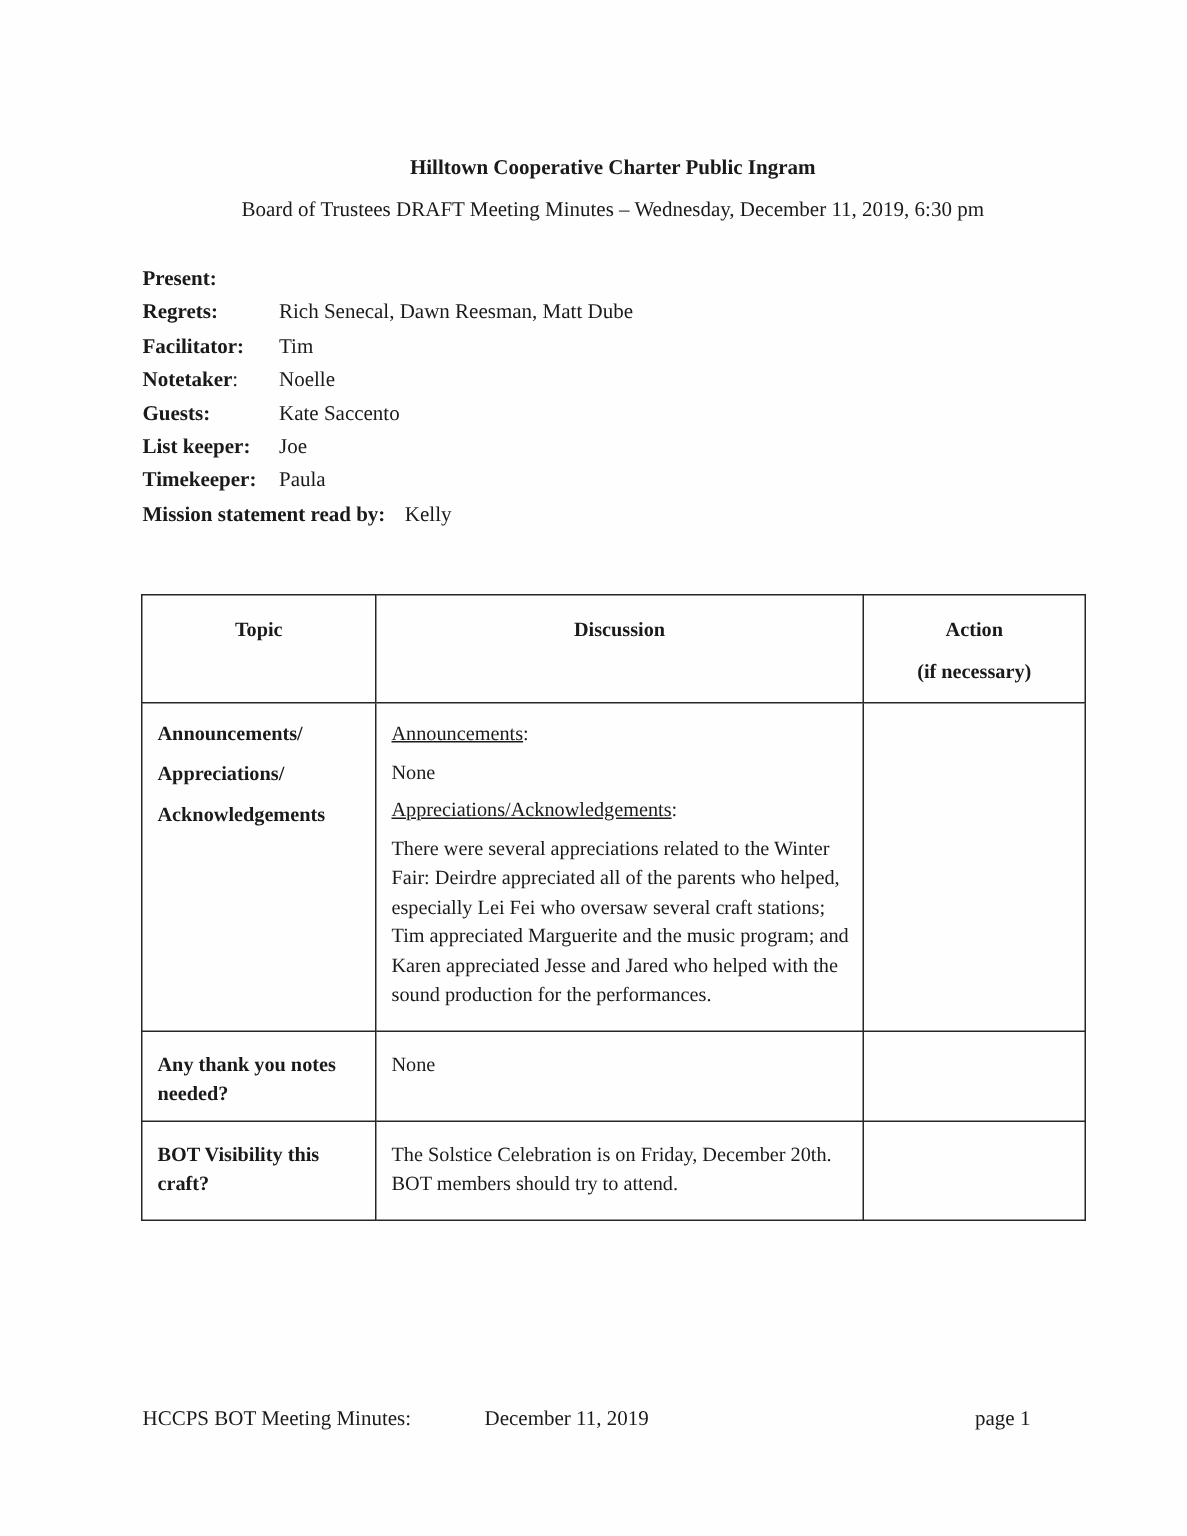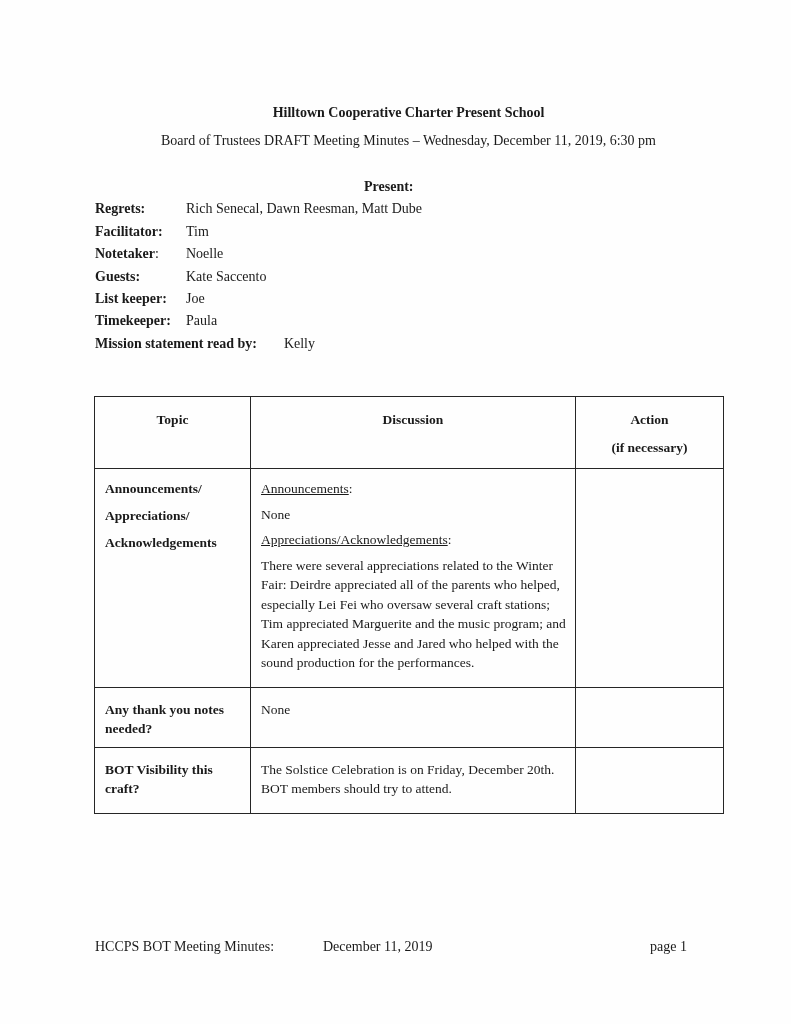--- a/index.html
+++ b/index.html
@@ -33,25 +33,25 @@
     line-height: 20px;
   }
 
   
   .roster {
     position: absolute;
     top: 176px; left: 95px; width: 629px;
     line-height: 22.4px;
     font-size: 14px;
   }
-  .roster-row { display: flex; align-items: flex-start; justify-content: center; }
+  .roster-row { display: flex; align-items: flex-start; }
   .roster-label { flex: 0 0 91px; font-weight: 700; }
   .roster-label .tail { font-weight: 400; }
   .roster-value { flex: 1 1 auto; }
-  .mission-row { display: flex; gap: 14px; }
+  .mission-row { display: flex; }
   .mission-label { font-weight: 700; }
   .mission-value { margin-left: 13px; }
 
   
   .minutes-table {
     position: absolute;
     top: 396px; left: 94px;
     width: 629px;
     border-collapse: collapse;
     table-layout: fixed;
@@ -92,21 +92,21 @@
   }
   .footer-left { position: absolute; left: 95px; }
   .footer-date { position: absolute; left: 323px; }
   .footer-page { position: absolute; left: 650px; }
 </style>
 </head>
 <body>
 
 <div class="page">
 
-  <div class="doc-title">Hilltown Cooperative Charter Present School</div>
+  <div class="doc-title">Hilltown Cooperative Charter Public Ingram</div>
   <div class="doc-subtitle">Board of Trustees DRAFT Meeting Minutes – Wednesday, December 11, 2019, 6:30 pm</div>
 
   <div class="roster">
     <div class="roster-row">
       <div class="roster-label"><span>Present:</span><span class="tail"></span></div>
     </div>
     <div class="roster-row">
       <div class="roster-label"><span>Regrets:</span><span class="tail"></span></div>
       <div class="roster-value">
           <div>Rich Senecal, Dawn Reesman, Matt Dube</div>

